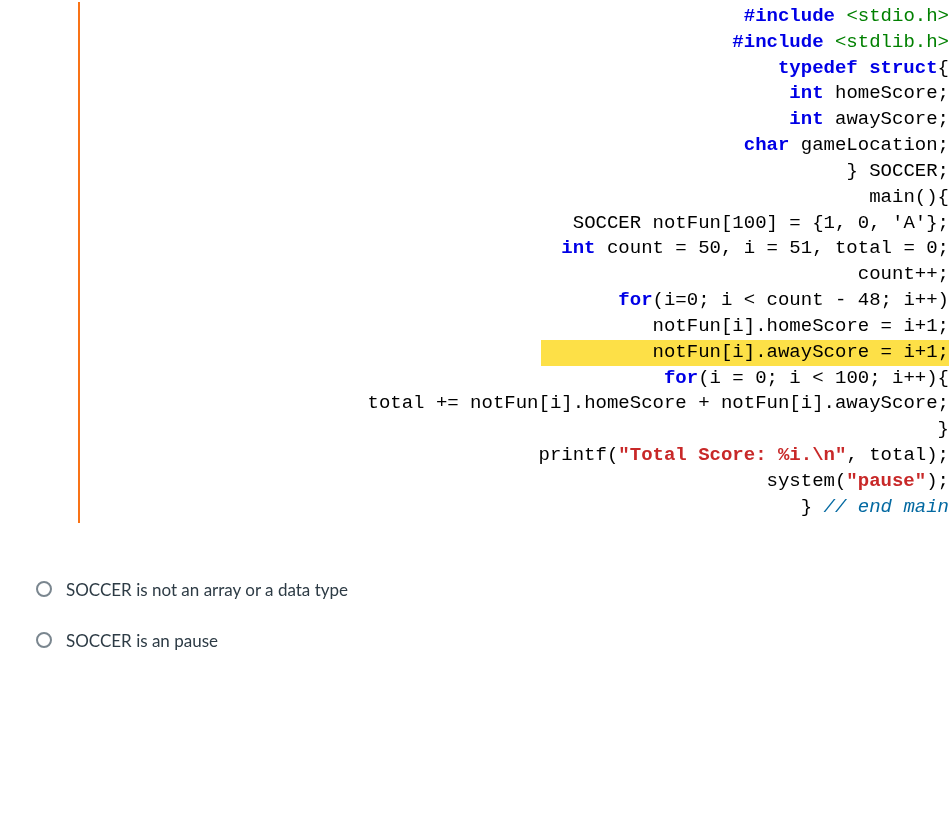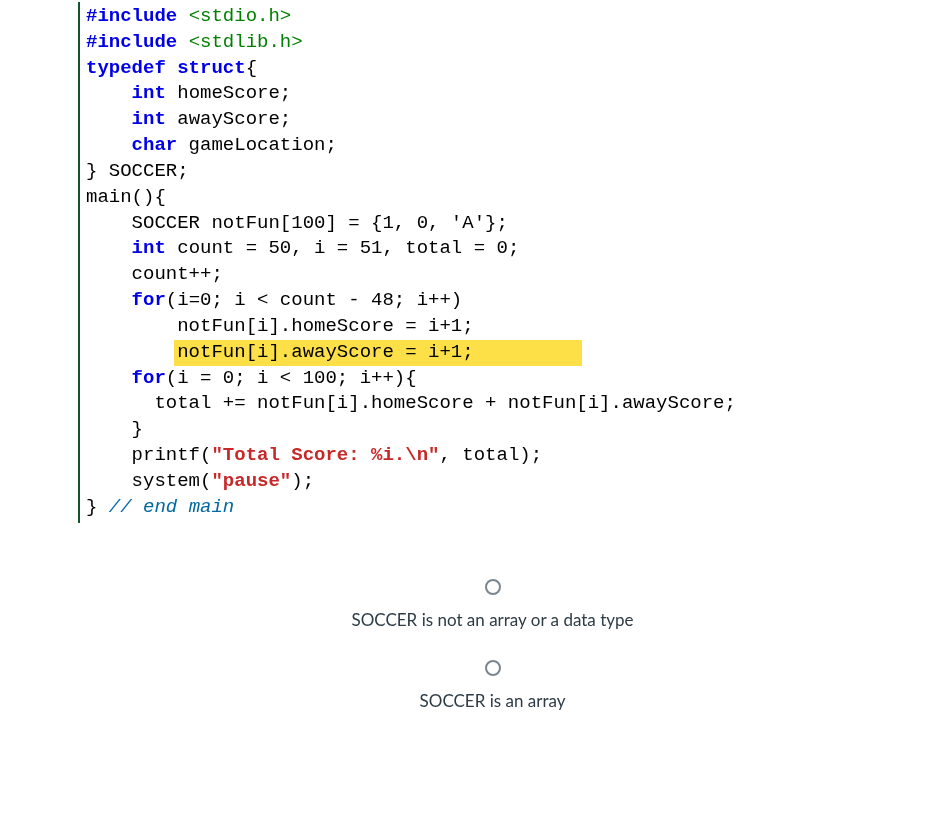--- a/index.html
+++ b/index.html
@@ -9,27 +9,28 @@
     padding: 0;
     color: #2d3b45;
   }
   .wrapper {
     width: 949px;
     box-sizing: border-box;
     padding: 2px 0 40px 0;
   }
   .code-block {
     margin-left: 78px;
-    border-left: 2px solid #14532d;
+    border-left: 2px solid #f97316;
     font-family: "Courier New", Courier, monospace;
     font-size: 19px;
     line-height: 1.36;
     padding: 2px 0 2px 6px;
     white-space: pre;
     color: #000;
+    text-align: right;
   }
   .code-line {
     display: block;
   }
   .kw   { color: #0000e6; font-weight: bold; }                      
   .hdr  { color: #008000; }      
   .str  { color: #c82828; font-weight: bold; }                         
   .comment { color: #0369a1; font-style: italic; }
   .hl {
     background: #fde047; 
@@ -44,21 +45,20 @@
     margin-left: 36px;
   }
   .answer {
     display: flex;
     align-items: center;
     gap: 14px;
     font-size: 17px;
     color: #2d3b45;
     margin-bottom: 30px;
     cursor: pointer;
-    flex-direction: column;
   }
   .radio {
     width: 16px;
     height: 16px;
     border: 2px solid #7a868f;
     border-radius: 50%;
     flex-shrink: 0;
     box-sizing: border-box;
   }
 </style>
@@ -69,17 +69,17 @@
 
   <div class="code-block" id="code-block"><span class="code-line"><span class="kw">#include </span><span class="hdr">&lt;stdio.h&gt;</span></span><span class="code-line"><span class="kw">#include </span><span class="hdr">&lt;stdlib.h&gt;</span></span><span class="code-line"><span class="kw">typedef struct</span><span class="plain">{</span></span><span class="code-line">    <span class="kw">int</span><span class="plain"> homeScore;</span></span><span class="code-line">    <span class="kw">int</span><span class="plain"> awayScore;</span></span><span class="code-line">    <span class="kw">char</span><span class="plain"> gameLocation;</span></span><span class="code-line"><span class="plain">} SOCCER;</span></span><span class="code-line"><span class="plain">main(){</span></span><span class="code-line">    <span class="plain">SOCCER notFun[100] = {1, 0, 'A'};</span></span><span class="code-line">    <span class="kw">int</span><span class="plain"> count = 50, i = 51, total = 0;</span></span><span class="code-line">    <span class="plain">count++;</span></span><span class="code-line">    <span class="kw">for</span><span class="plain">(i=0; i &lt; count - 48; i++)</span></span><span class="code-line">        <span class="plain">notFun[i].homeScore = i+1;</span></span><span class="code-line">        <span class="hl"><span class="plain">notFun[i].awayScore = i+1;</span></span></span><span class="code-line">    <span class="kw">for</span><span class="plain">(i = 0; i &lt; 100; i++){</span></span><span class="code-line">    <span class="plain">  total += notFun[i].homeScore + notFun[i].awayScore;</span></span><span class="code-line">    <span class="plain">}</span></span><span class="code-line">    <span class="plain">printf(</span><span class="str">"Total Score: %i.\n"</span><span class="plain">, total);</span></span><span class="code-line">    <span class="plain">system(</span><span class="str">"pause"</span><span class="plain">);</span></span><span class="code-line"><span class="plain">} </span><span class="comment">// end main</span></span></div>
 
   <div class="answers" id="answers">
       <div class="answer">
         <span class="radio"></span>
         <span>SOCCER is not an array or a data type</span>
       </div>
       <div class="answer">
         <span class="radio"></span>
-        <span>SOCCER is an array</span>
+        <span>SOCCER is an pause</span>
       </div>
     </div>
 
 </div>
 
 </body></html>

